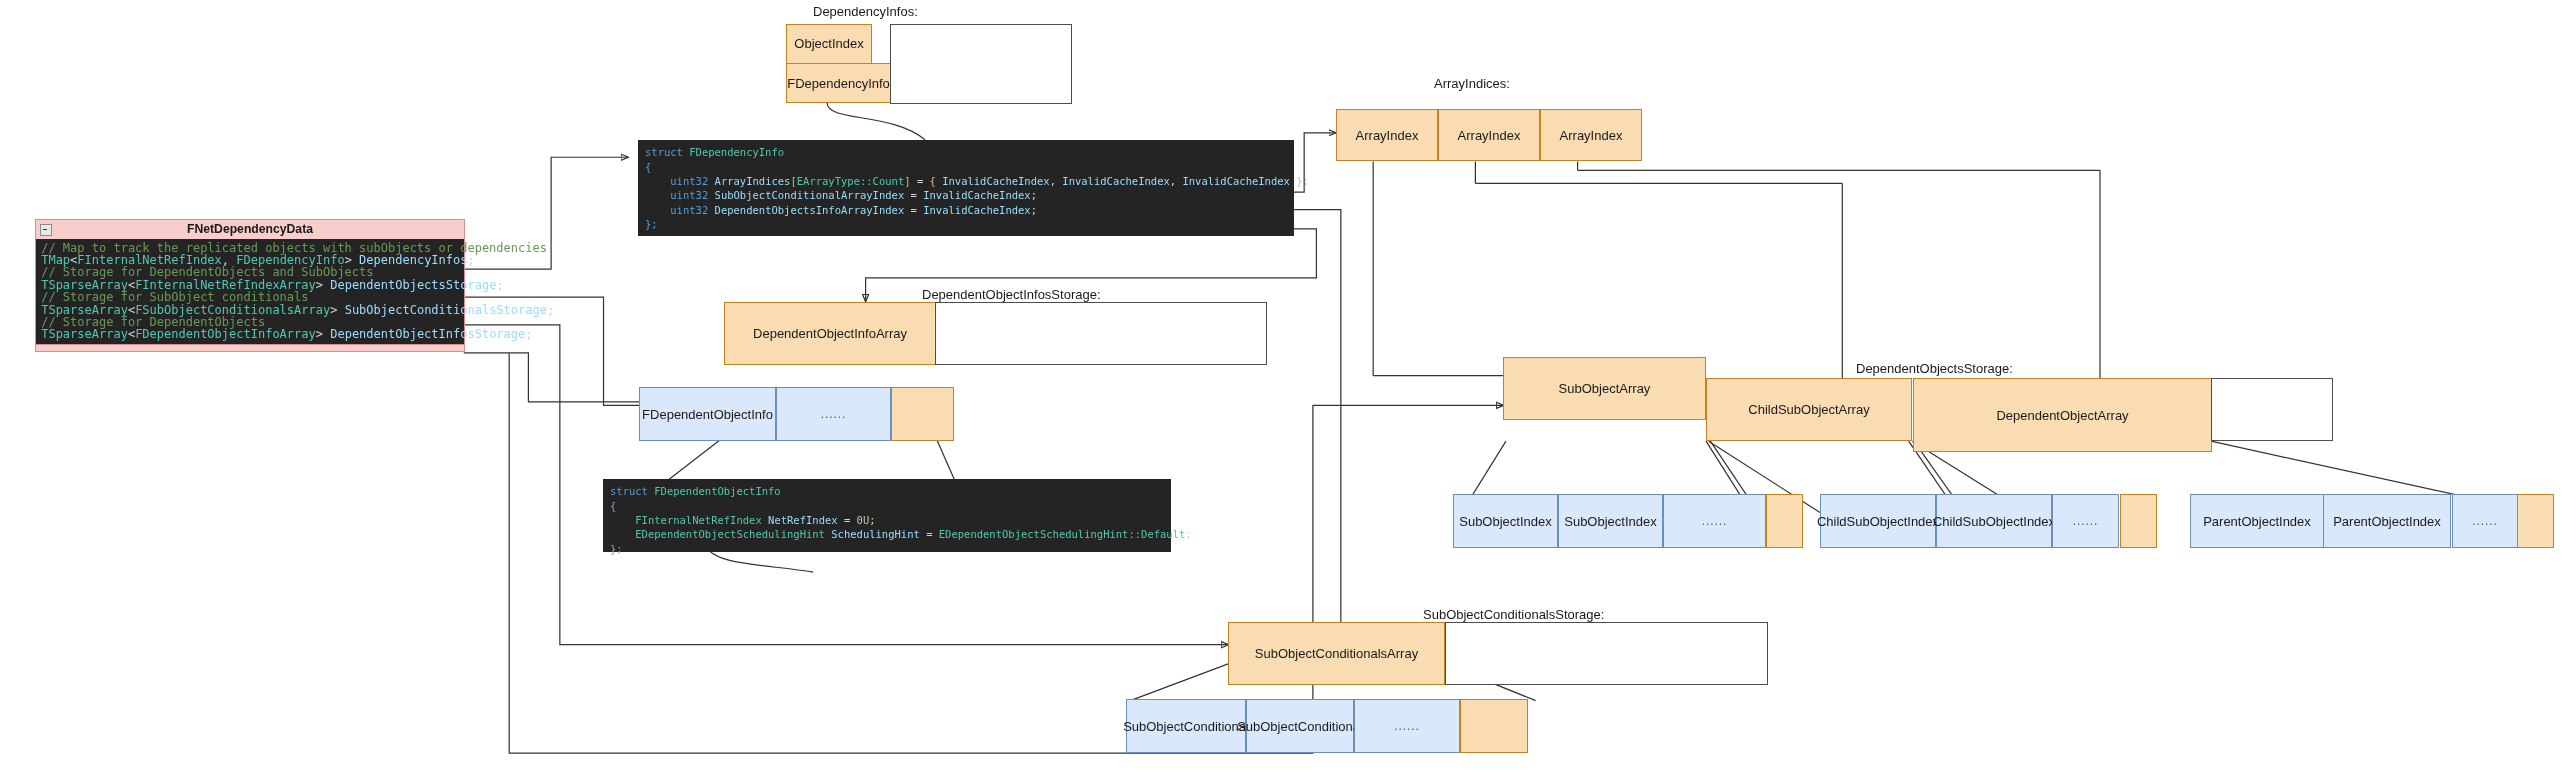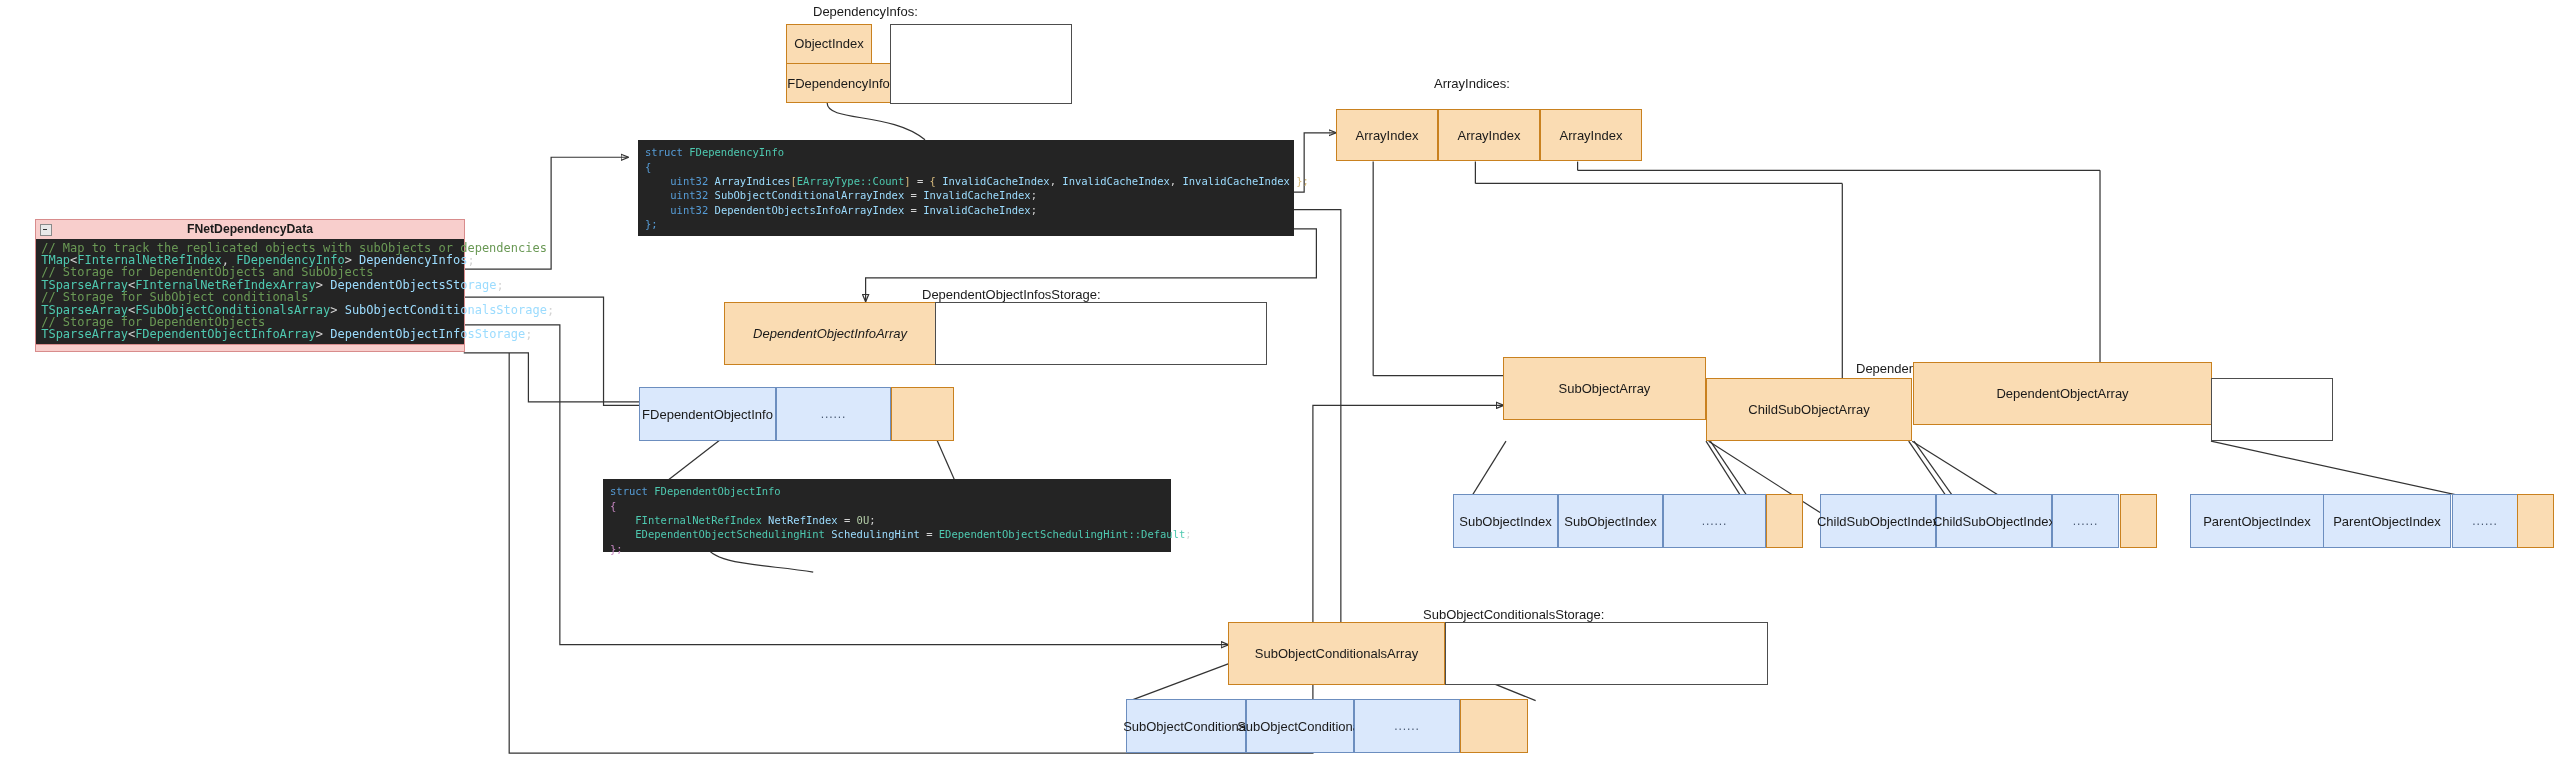--- a/index.html
+++ b/index.html
@@ -150,31 +150,31 @@
   <div class="box orange" style="left:786px;top:23.6px;width:86px;height:40px;">ObjectIndex</div>
   <div class="box orange" style="left:786px;top:63px;width:105px;height:40px;">FDependencyInfo</div>
   <div class="box white" style="left:890px;top:23.6px;width:182px;height:80px;"></div>
 
   <div class="lbl" style="left:1434px;top:76px;">ArrayIndices:</div>
   <div class="box orange" style="left:1336px;top:109px;width:102px;height:52px;">ArrayIndex</div>
   <div class="box orange" style="left:1438px;top:109px;width:102px;height:52px;">ArrayIndex</div>
   <div class="box orange" style="left:1540px;top:109px;width:102px;height:52px;">ArrayIndex</div>
 
   <div class="lbl" style="left:922px;top:287px;">DependentObjectInfosStorage:</div>
-  <div class="box orange" style="left:724px;top:302px;width:212px;height:63px;font-style:italic;">DependentObjectInfoArray</div>
+  <div class="box orange" style="left:724px;top:302px;width:212px;height:63px;">DependentObjectInfoArray</div>
   <div class="box white" style="left:935px;top:302px;width:332px;height:63px;"></div>
 
   <div class="box blue" style="left:639px;top:387px;width:137px;height:54px;">FDependentObjectInfo</div>
   <div class="box blue ellipsis" style="left:776px;top:387px;width:115px;height:54px;">......</div>
   <div class="box orange" style="left:891px;top:387px;width:63px;height:54px;"></div>
 
   <div class="lbl" style="left:1856px;top:361px;">DependentObjectsStorage:</div>
   <div class="box orange" style="left:1503px;top:357px;width:203px;height:63px;">SubObjectArray</div>
   <div class="box orange" style="left:1706px;top:378px;width:206px;height:63px;">ChildSubObjectArray</div>
-  <div class="box orange" style="left:1913px;top:362px;width:299px;height:63px;">DependentObjectArray</div>
+  <div class="box orange" style="left:1913px;top:378px;width:299px;height:74px;">DependentObjectArray</div>
   <div class="box white" style="left:2211px;top:378px;width:122px;height:63px;"></div>
 
   <div class="box blue" style="left:1453px;top:494px;width:105px;height:54px;">SubObjectIndex</div>
   <div class="box blue" style="left:1558px;top:494px;width:105px;height:54px;">SubObjectIndex</div>
   <div class="box blue ellipsis" style="left:1663px;top:494px;width:103px;height:54px;">......</div>
   <div class="box orange" style="left:1766px;top:494px;width:37px;height:54px;"></div>
 
   <div class="box blue" style="left:1820px;top:494px;width:116px;height:54px;">ChildSubObjectIndex</div>
   <div class="box blue" style="left:1936px;top:494px;width:116px;height:54px;">ChildSubObjectIndex</div>
   <div class="box blue ellipsis" style="left:2052px;top:494px;width:67px;height:54px;">......</div>

